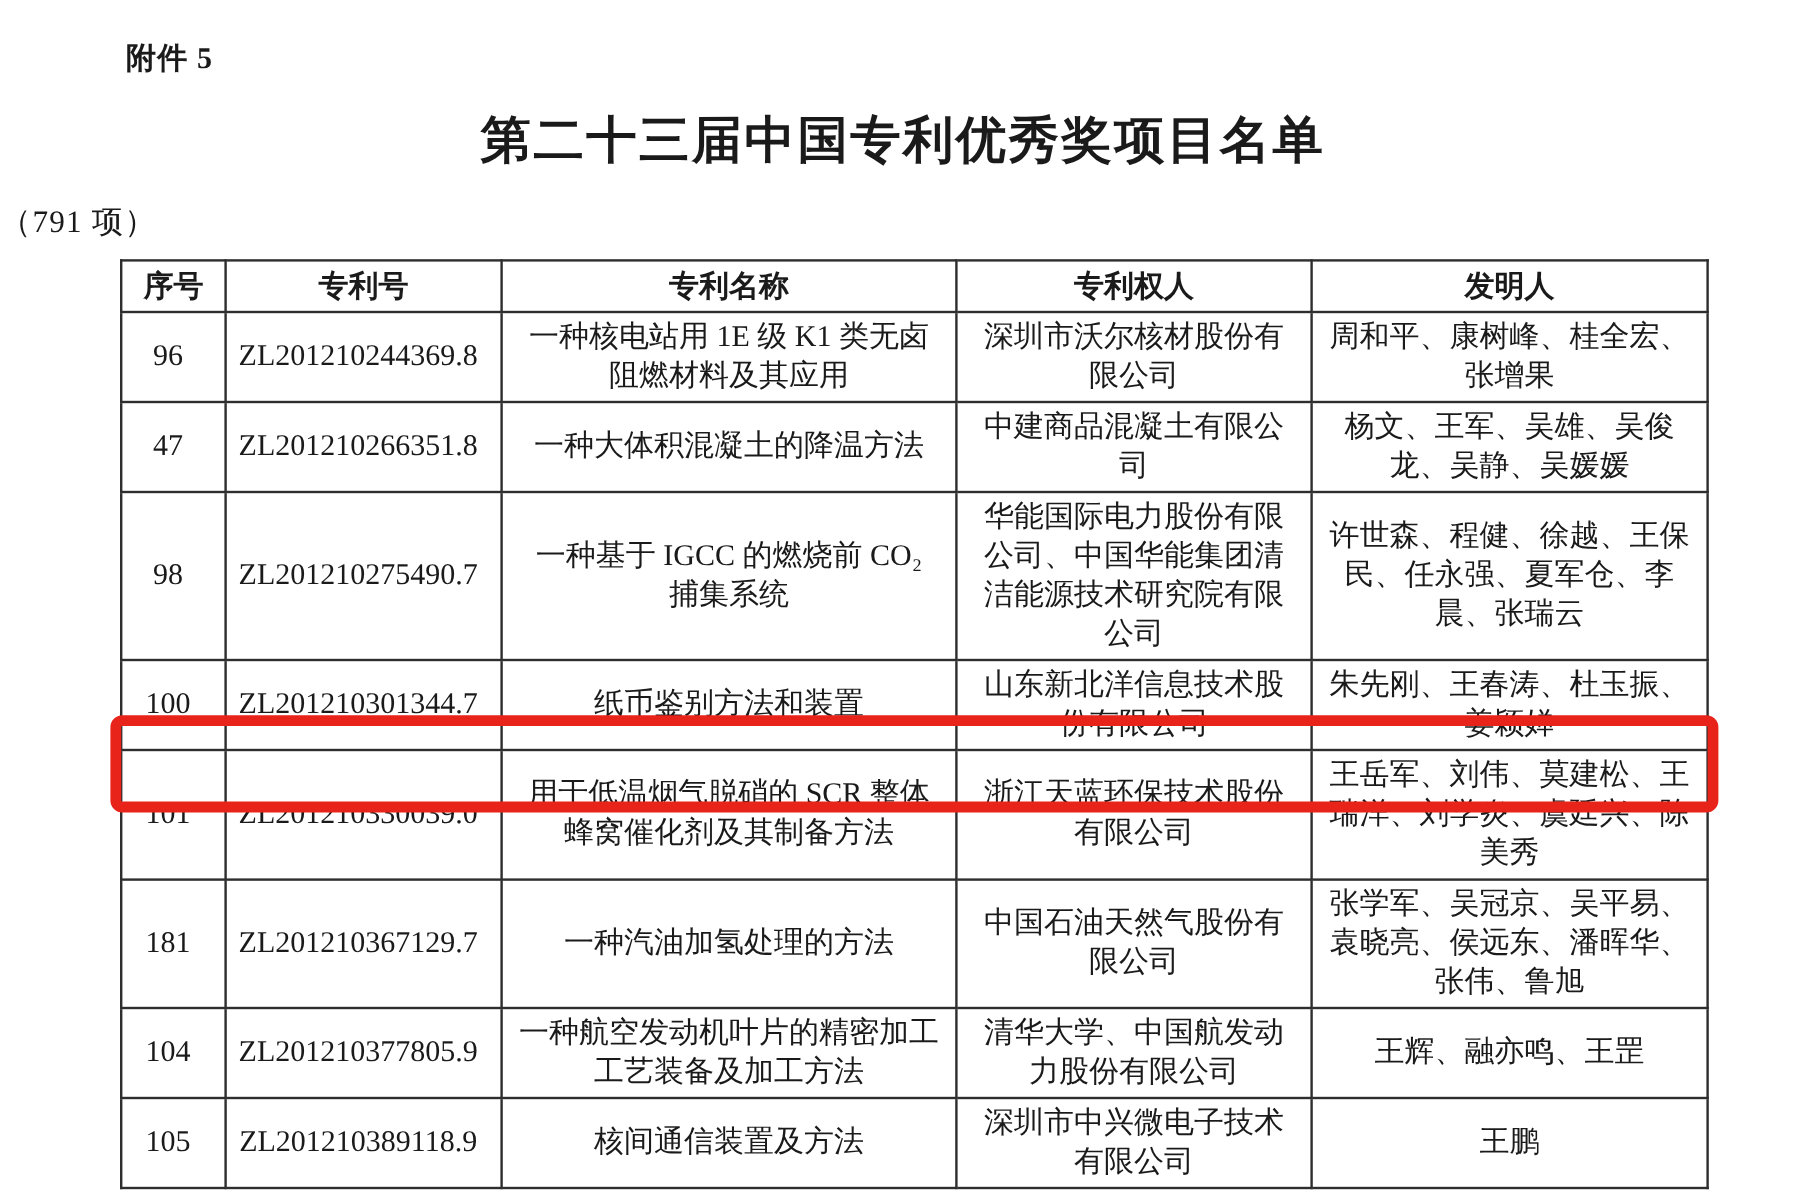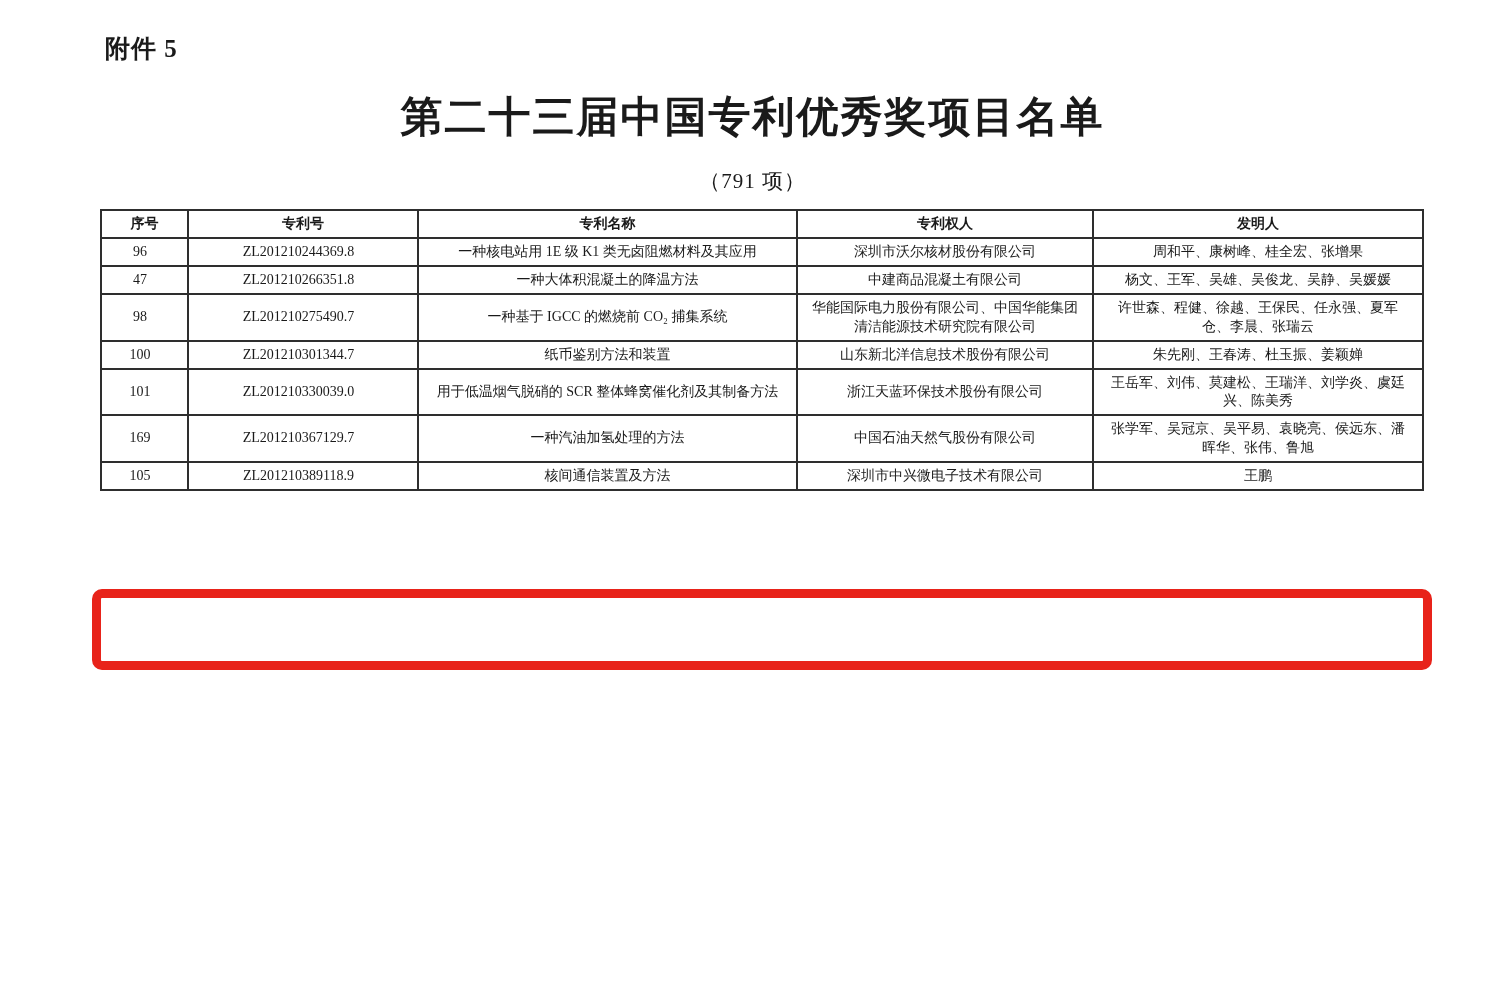--- a/index.html
+++ b/index.html
@@ -23,22 +23,22 @@
   .title {
     margin-top: 24px;
     text-align: center;
     font-size: 42px;
     font-weight: bold;
     letter-spacing: 2px;
     font-family: Liberation Serif, serif;
   }
   .subtitle {
     margin-top: 22px;
-    text-align: center;
-    font-size: 21px;
+    text-align: left;
+    font-size: 26px;
     letter-spacing: 1px;
   }
   .table-wrap {
     position: relative;
     margin-left: 100px;
     margin-top: 14px;
     width: 1322px;
   }
   table.patent-table {
     width: 100%;
@@ -47,21 +47,21 @@
   }
   .col-no        { width: 87px; }
   .col-patno     { width: 230px; }
   .col-name      { width: 379px; }
   .col-patentee  { width: 296px; }
   .col-inventors { width: 330px; }
   th, td {
     border: 2px solid #2e2e2e;
     text-align: center;
     vertical-align: middle;
-    font-size: 14px;
+    font-size: 25px;
   }
   th {
     padding: 4px 2px;
     font-weight: bold;
   }
   td {
     padding: 4px 12px;
     line-height: 1.3;
   }
   td.cell-no, td.cell-patno { padding-left: 4px; padding-right: 13px; }
@@ -131,25 +131,32 @@
     <td class="cell-inventors">朱先刚、王春涛、杜玉振、姜颖婵</td>
   </tr>
           <tr class="data-row">
     <td class="cell-no">101</td>
     <td class="cell-patno">ZL201210330039.0</td>
     <td class="cell-name">用于低温烟气脱硝的 SCR 整体蜂窝催化剂及其制备方法</td>
     <td class="cell-patentee">浙江天蓝环保技术股份有限公司</td>
     <td class="cell-inventors">王岳军、刘伟、莫建松、王瑞洋、刘学炎、虞廷兴、陈美秀</td>
   </tr>
           <tr class="data-row">
-    <td class="cell-no">169</td>
+    <td class="cell-no">181</td>
     <td class="cell-patno">ZL201210367129.7</td>
     <td class="cell-name">一种汽油加氢处理的方法</td>
     <td class="cell-patentee">中国石油天然气股份有限公司</td>
     <td class="cell-inventors">张学军、吴冠京、吴平易、袁晓亮、侯远东、潘晖华、张伟、鲁旭</td>
+  </tr>
+          <tr class="data-row">
+    <td class="cell-no">104</td>
+    <td class="cell-patno">ZL201210377805.9</td>
+    <td class="cell-name">一种航空发动机叶片的精密加工工艺装备及加工方法</td>
+    <td class="cell-patentee">清华大学、中国航发动力股份有限公司</td>
+    <td class="cell-inventors">王辉、融亦鸣、王罡</td>
   </tr>
           <tr class="data-row">
     <td class="cell-no">105</td>
     <td class="cell-patno">ZL201210389118.9</td>
     <td class="cell-name">核间通信装置及方法</td>
     <td class="cell-patentee">深圳市中兴微电子技术有限公司</td>
     <td class="cell-inventors">王鹏</td>
   </tr>
         </tbody>
     </table>

